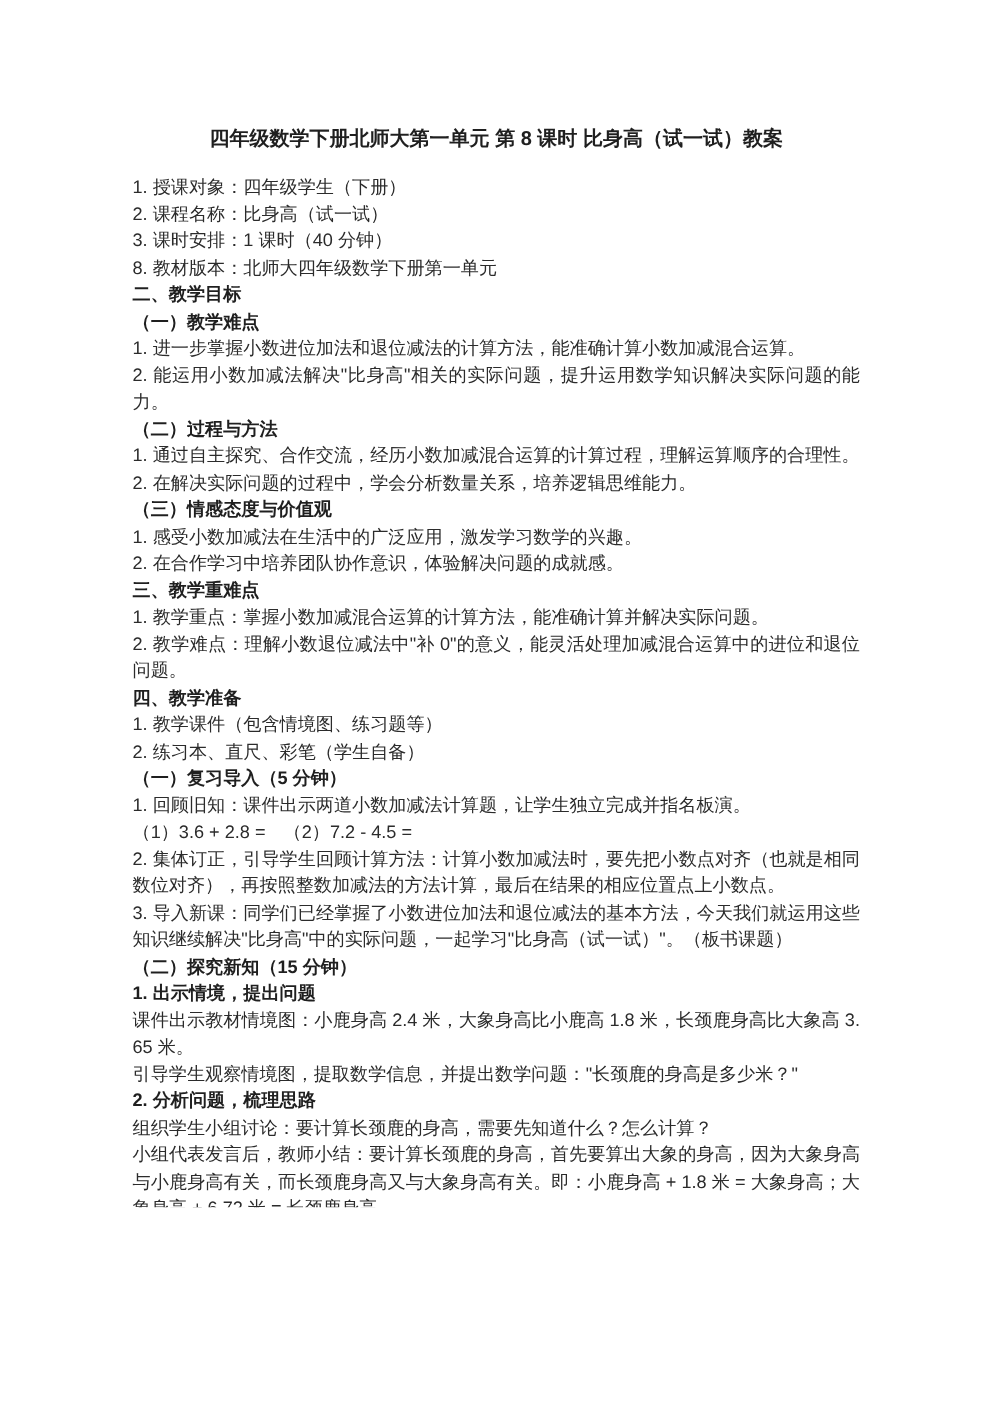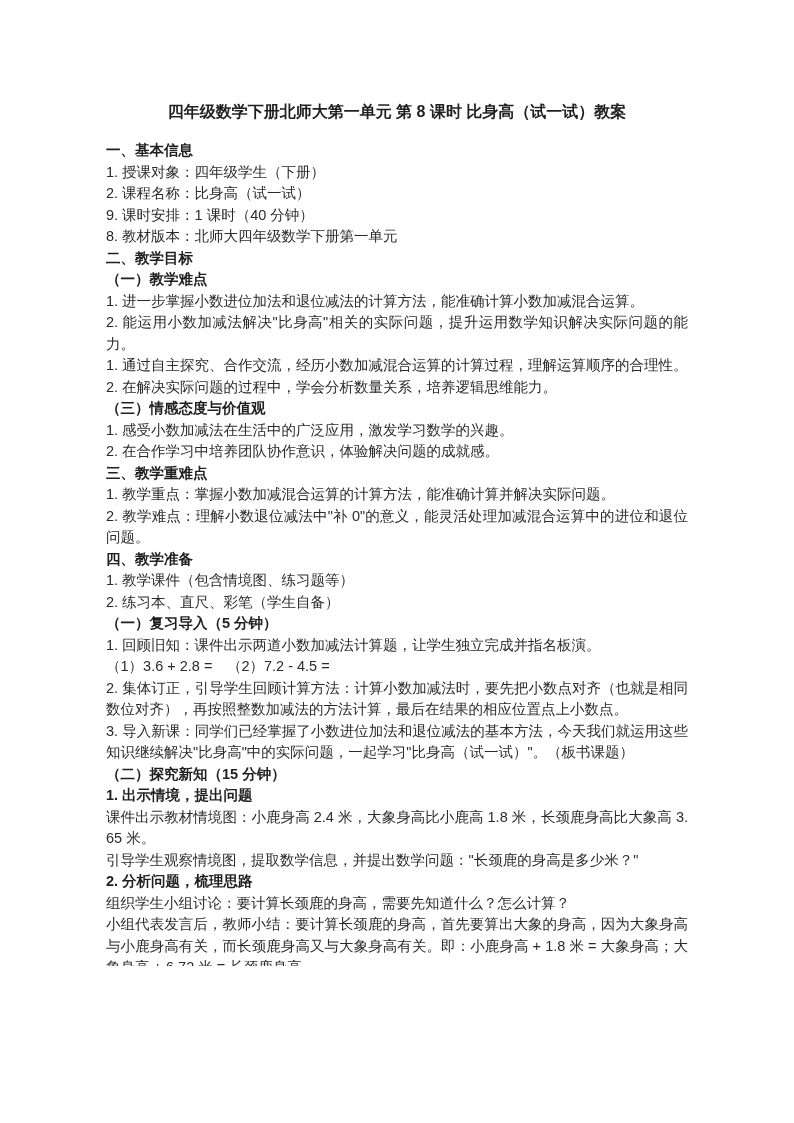--- a/index.html
+++ b/index.html
@@ -37,29 +37,29 @@
     font-weight: bold;
     color: #1f1f1f;
   }
 </style>
 </head>
 <body>
 
 <div class="page">
   <h1 class="doc-title">四年级数学下册北师大第一单元 第 8 课时 比身高（试一试）教案</h1>
   <div class="doc-body">
-    <p class="h">一、基本信息</p>
     <p>1. 授课对象：四年级学生（下册）</p>
     <p>2. 课程名称：比身高（试一试）</p>
-    <p>9. 课时安排：1 课时（40 分钟）</p>
+    <p>3. 课时安排：1 课时（40 分钟）</p>
     <p>8. 教材版本：北师大四年级数学下册第一单元</p>
     <p class="h">二、教学目标</p>
     <p class="h">（一）教学难点</p>
     <p>1. 进一步掌握小数进位加法和退位减法的计算方法，能准确计算小数加减混合运算。</p>
     <p>2. 能运用小数加减法解决"比身高"相关的实际问题，提升运用数学知识解决实际问题的能力。</p>
+    <p class="h">（二）过程与方法</p>
     <p>1. 通过自主探究、合作交流，经历小数加减混合运算的计算过程，理解运算顺序的合理性。</p>
     <p>2. 在解决实际问题的过程中，学会分析数量关系，培养逻辑思维能力。</p>
     <p class="h">（三）情感态度与价值观</p>
     <p>1. 感受小数加减法在生活中的广泛应用，激发学习数学的兴趣。</p>
     <p>2. 在合作学习中培养团队协作意识，体验解决问题的成就感。</p>
     <p class="h">三、教学重难点</p>
     <p>1. 教学重点：掌握小数加减混合运算的计算方法，能准确计算并解决实际问题。</p>
     <p>2. 教学难点：理解小数退位减法中"补 0"的意义，能灵活处理加减混合运算中的进位和退位问题。</p>
     <p class="h">四、教学准备</p>
     <p>1. 教学课件（包含情境图、练习题等）</p>

